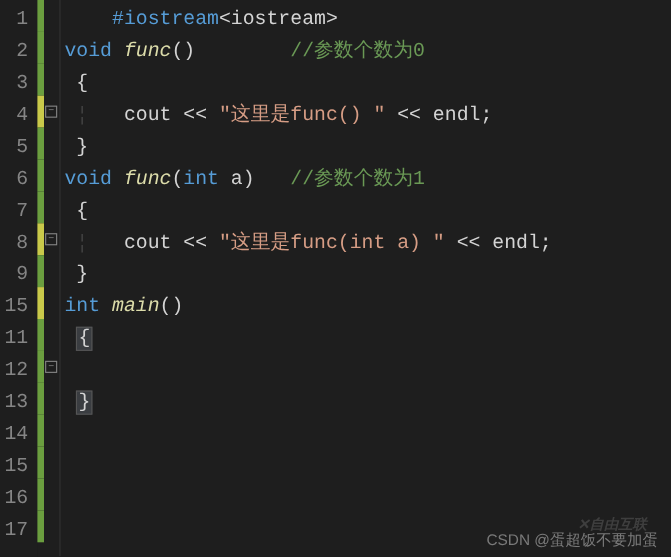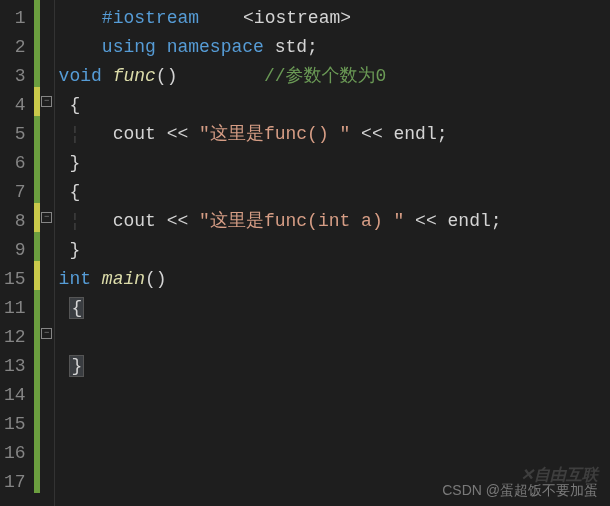--- a/index.html
+++ b/index.html
@@ -76,36 +76,36 @@
   }
   .kw { color: #569cd6; }
   .type { color: #569cd6; }
   .ident { color: #dcdcaa; font-style: italic; }
   .plain { color: #d4d4d4; }
   .comment { color: #6a9955; }
   .string { color: #d69d85; }
   .number { color: #b5cea8; }
   .punct { color: #d4d4d4; }
   .op { color: #d4d4d4; }
-  .angle-include { color: #d4d4d4; margin-left: 44px; }
+  .angle-include { color: #d4d4d4; }
   .watermark {
     position: absolute;
     bottom: 6px;
     right: 12px;
     color: #aaaaaa;
     font-size: 14px;
     opacity: 0.65;
     font-family: sans-serif;
   }
   .watermark-logo {
     position: absolute;
     bottom: 20px;
-    right: 12px;
+    right: 22px;
     color: #888;
-    font-size: 16px;
+    font-size: 13px;
     opacity: 0.3;
     font-family: sans-serif;
     font-weight: bold;
     font-style: italic;
   }
   .guide {
     color: #404040;
   }
   .brace-hl {
     background: #3a3d41;
@@ -175,25 +175,25 @@
         <div class="fold-box">−</div>
       </div>
       <div class="fold-marker"></div>
       <div class="fold-marker"></div>
       <div class="fold-marker"></div>
       <div class="fold-marker"></div>
       <div class="fold-marker"></div>
     </div>
   <div class="code-area" id="code-area">
       <div class="code-line"><span class="plain">    </span><span class="kw">#iostream</span><span class="angle-include">&lt;iostream&gt;</span></div>
-      <div class="code-line"><span class="plain">    </span><span class="kw">using</span><span class="plain"> </span><span class="kw">namespace</span><span class="plain"> </span><span class="plain">std</span><span class="punct">;</span></div>
       <div class="code-line"><span class="type">void</span><span class="plain"> </span><span class="ident">func</span><span class="punct">()</span><span class="plain">        </span><span class="comment">//参数个数为0</span></div>
       <div class="code-line"><span class="plain"> </span><span class="punct">{</span></div>
       <div class="code-line"><span class="plain"> </span><span class="guide">¦</span><span class="plain">   </span><span class="plain">cout</span><span class="op"> &lt;&lt; </span><span class="string">"这里是func() "</span><span class="op"> &lt;&lt; </span><span class="plain">endl</span><span class="punct">;</span></div>
       <div class="code-line"><span class="plain"> </span><span class="punct">}</span></div>
+      <div class="code-line"><span class="type">void</span><span class="plain"> </span><span class="ident">func</span><span class="punct">(</span><span class="type">int</span><span class="plain"> a</span><span class="punct">)</span><span class="plain">   </span><span class="comment">//参数个数为1</span></div>
       <div class="code-line"><span class="plain"> </span><span class="punct">{</span></div>
       <div class="code-line"><span class="plain"> </span><span class="guide">¦</span><span class="plain">   </span><span class="plain">cout</span><span class="op"> &lt;&lt; </span><span class="string">"这里是func(int a) "</span><span class="op"> &lt;&lt; </span><span class="plain">endl</span><span class="punct">;</span></div>
       <div class="code-line"><span class="plain"> </span><span class="punct">}</span></div>
       <div class="code-line"><span class="type">int</span><span class="plain"> </span><span class="ident">main</span><span class="punct">()</span></div>
       <div class="code-line"><span class="plain"> </span><span class="punct brace-hl">{</span></div>
       <div class="code-line"><span class="plain"></span></div>
       <div class="code-line"><span class="plain"> </span><span class="punct brace-hl">}</span></div>
     </div>
 </div>
 

